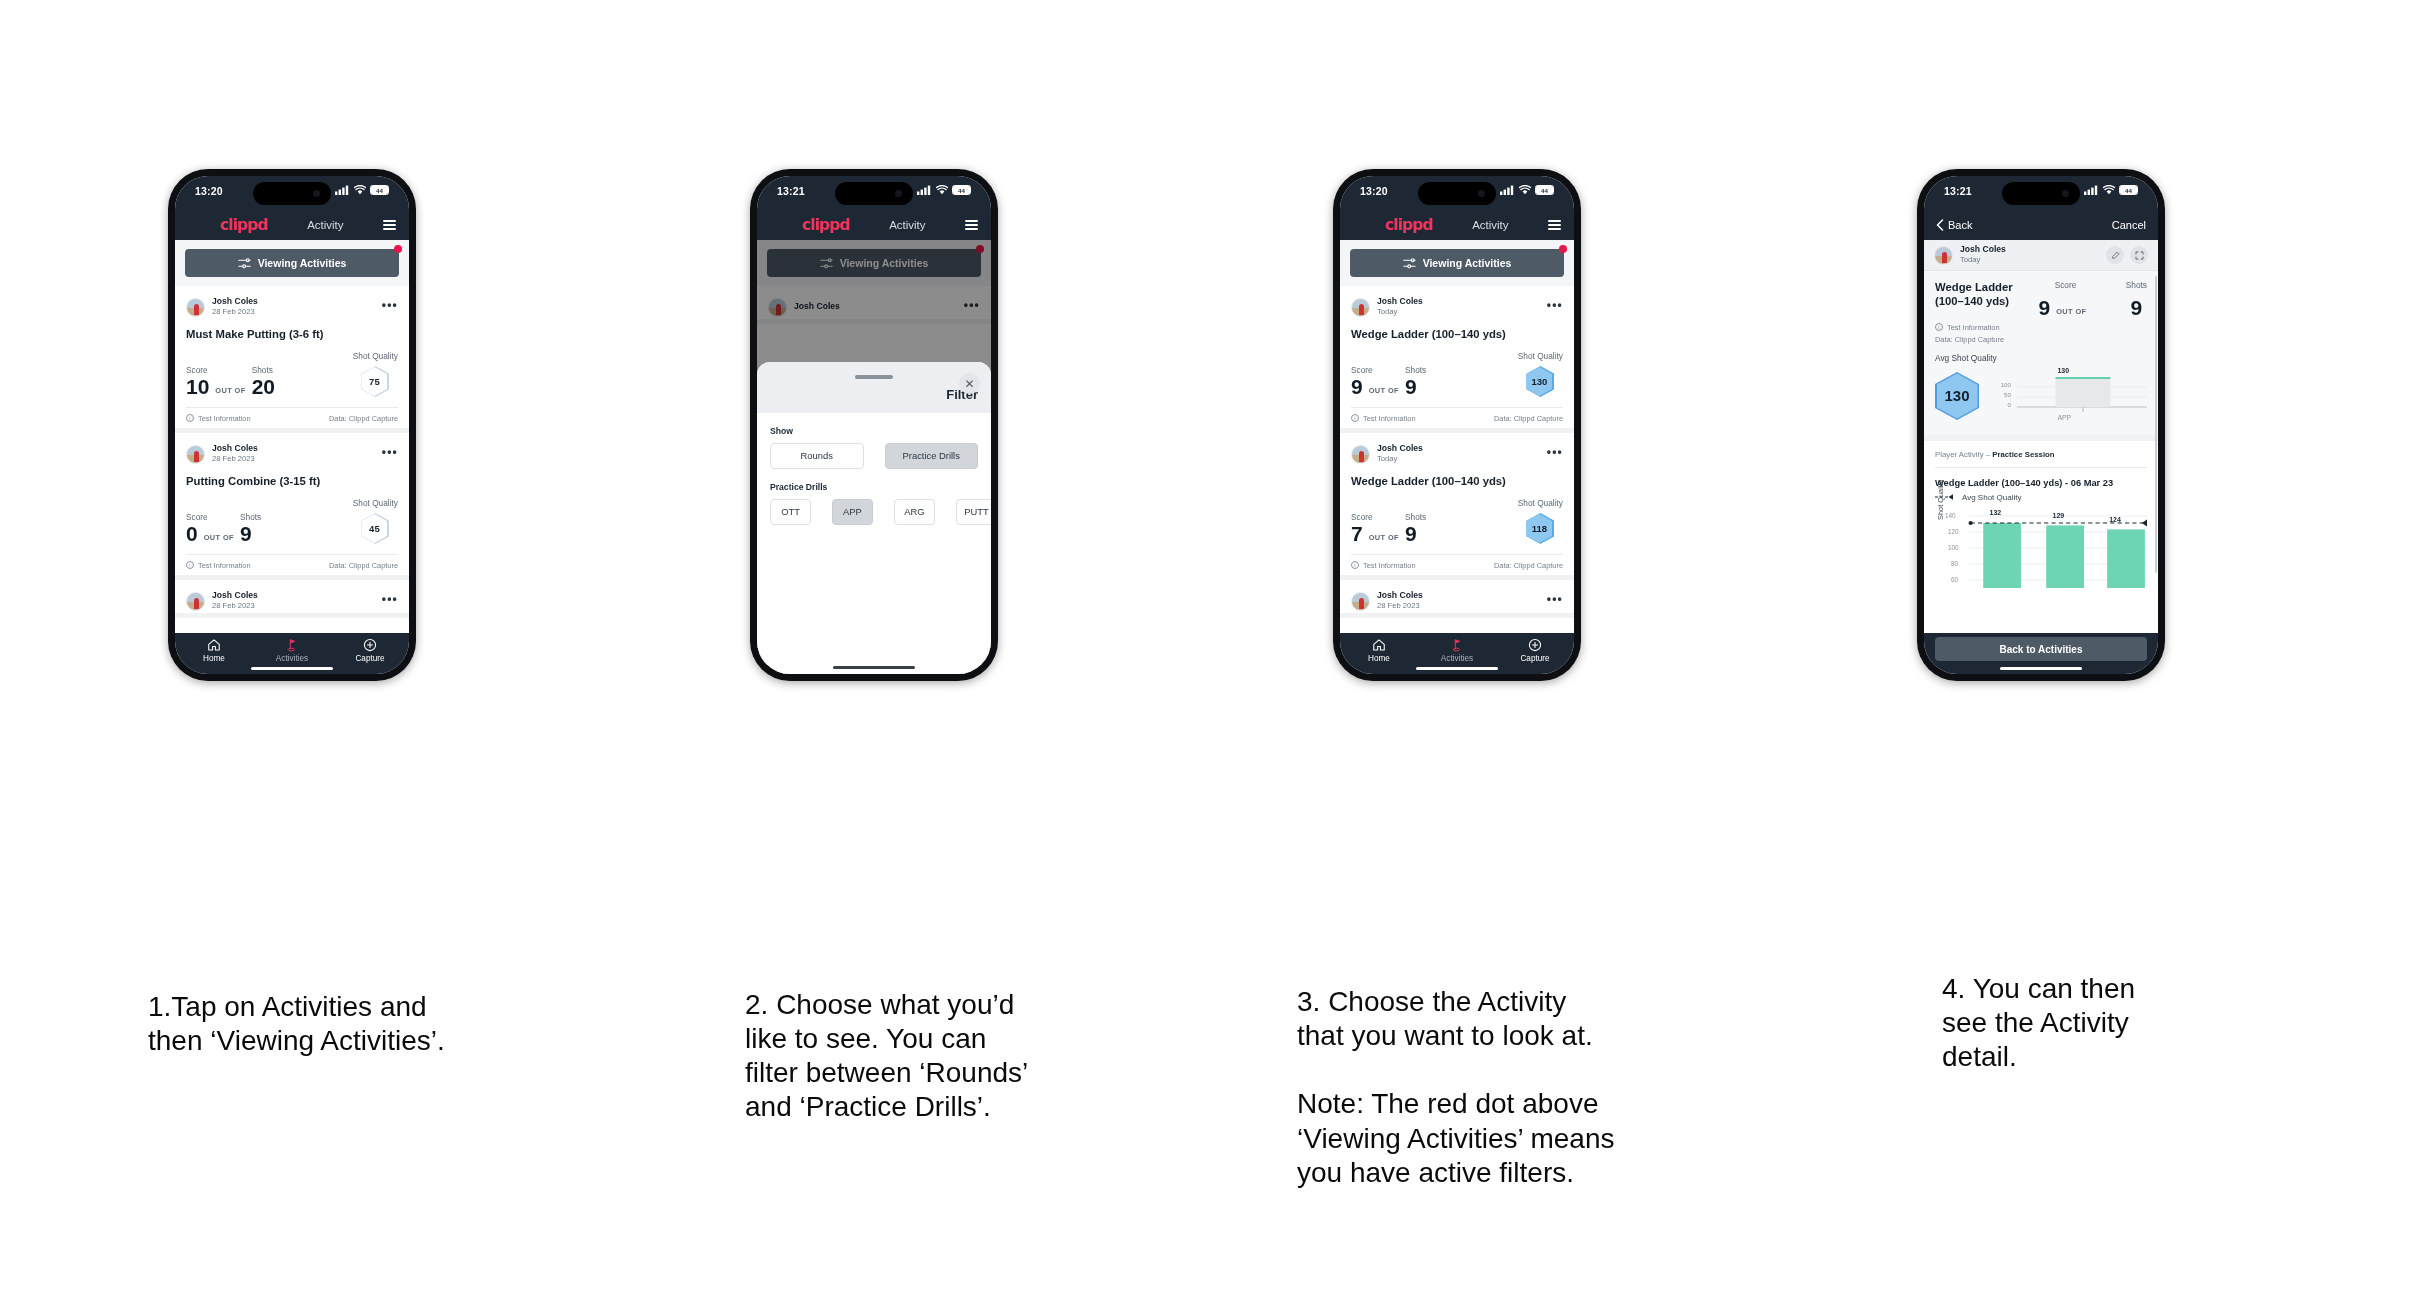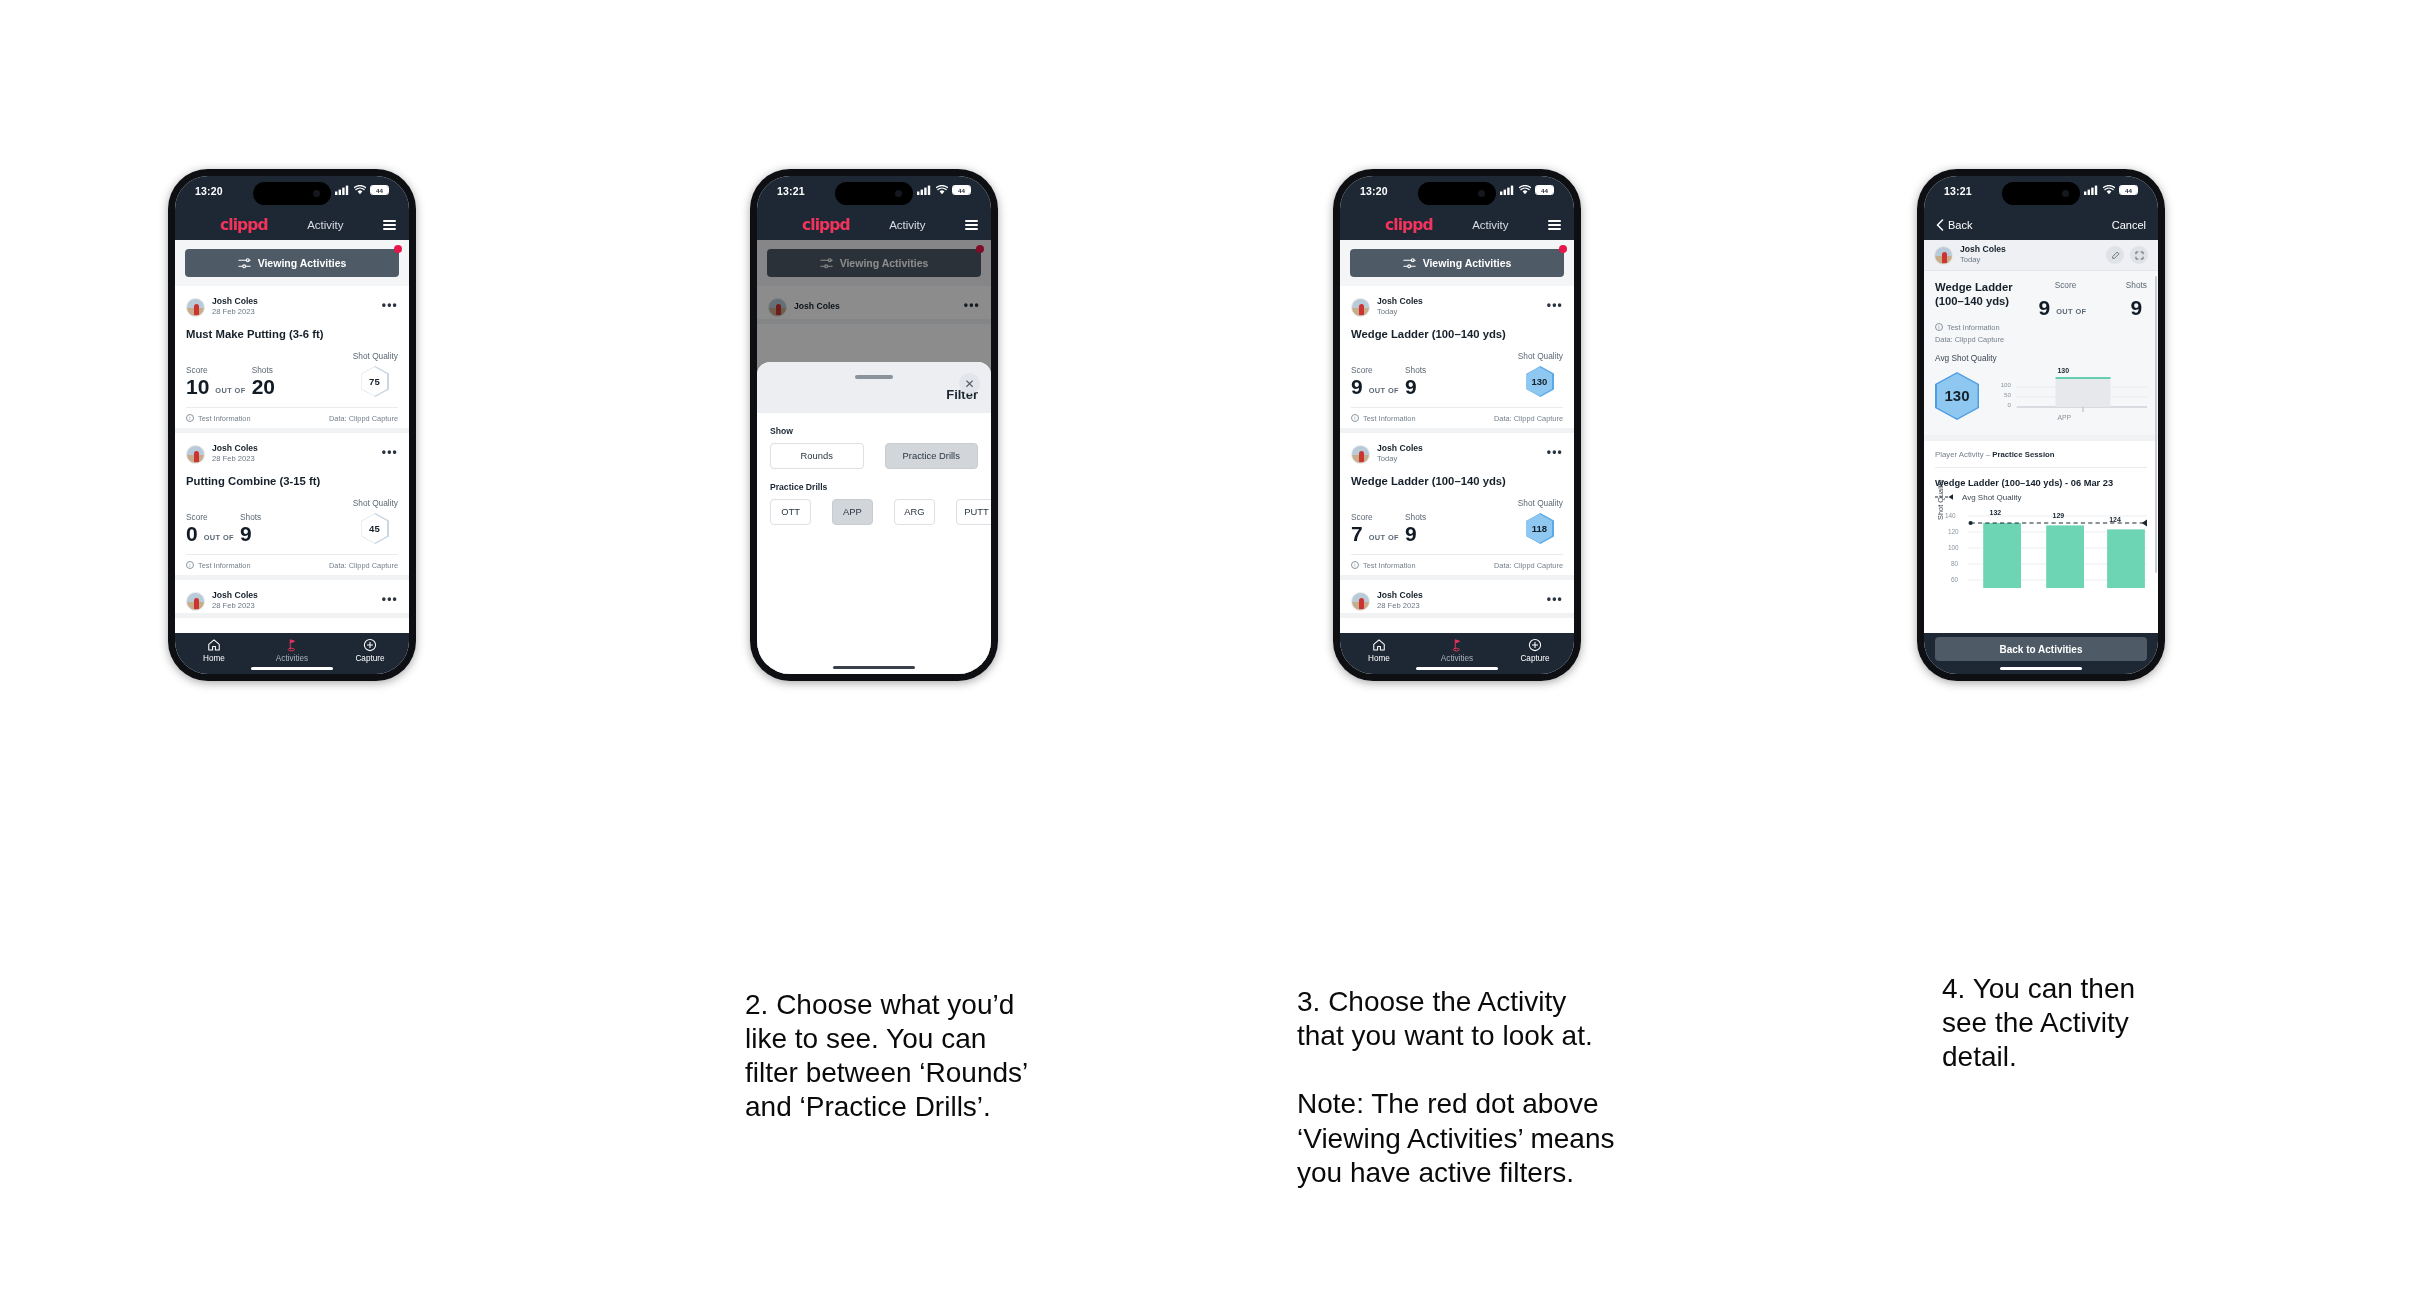--- a/index.html
+++ b/index.html
@@ -758,20 +758,22 @@
         <div class="p4-scroll-track"></div>
       </div>
 
       <div style="height:41px;background:#1e2835;flex:none;position:relative;">
         <div style="position:absolute;left:11px;right:11px;top:4px;height:24px;background:#4e5a66;border-radius:4px;color:#fff;font-size:10px;font-weight:700;display:flex;align-items:center;justify-content:center;">Back to Activities</div>
         <div class="homebar"></div>
       </div>
     </div>
   </div>
 
+  <div class="caption" style="left:148px; top:990px; width:520px;">1.Tap on Activities and
+then ‘Viewing Activities’.</div>
   <div class="caption" style="left:745px; top:988px; width:490px;">2. Choose what you’d
 like to see. You can
 filter between ‘Rounds’
 and ‘Practice Drills’.</div>
   <div class="caption" style="left:1297px; top:985px; width:560px;">3. Choose the Activity
 that you want to look at.
 
 Note: The red dot above
 ‘Viewing Activities’ means
 you have active filters.</div>

